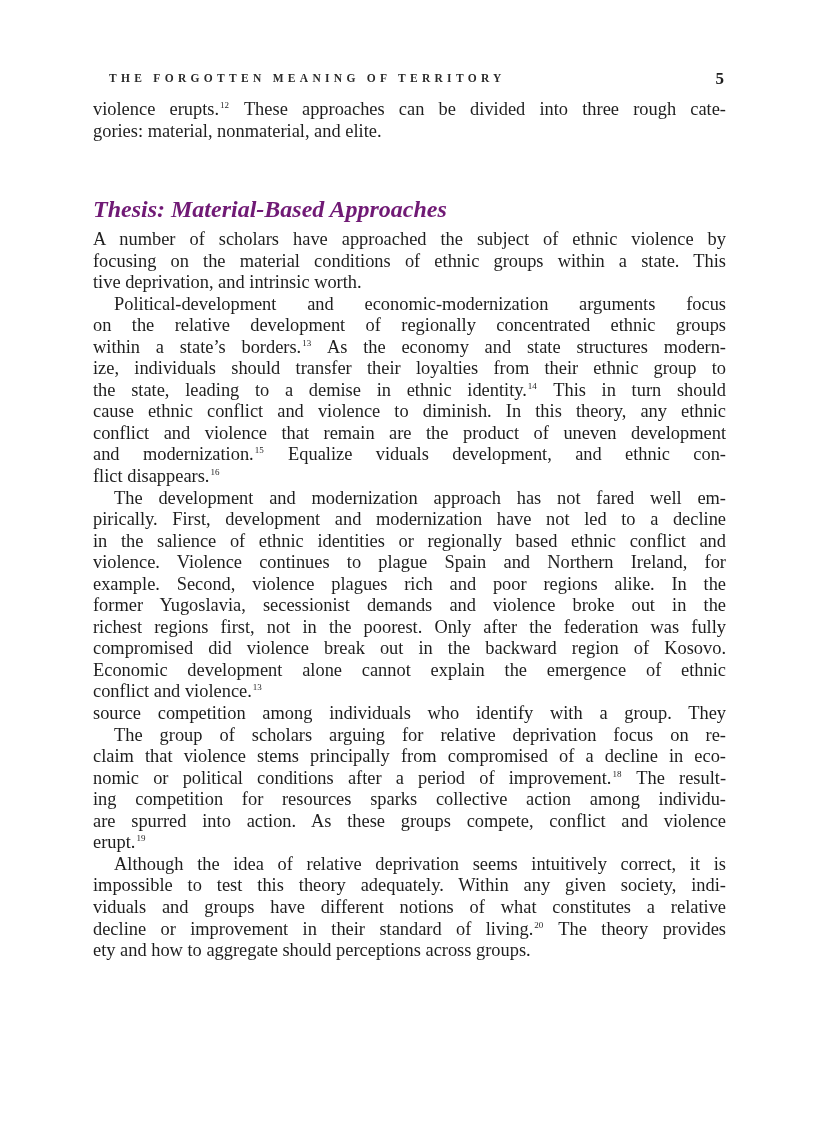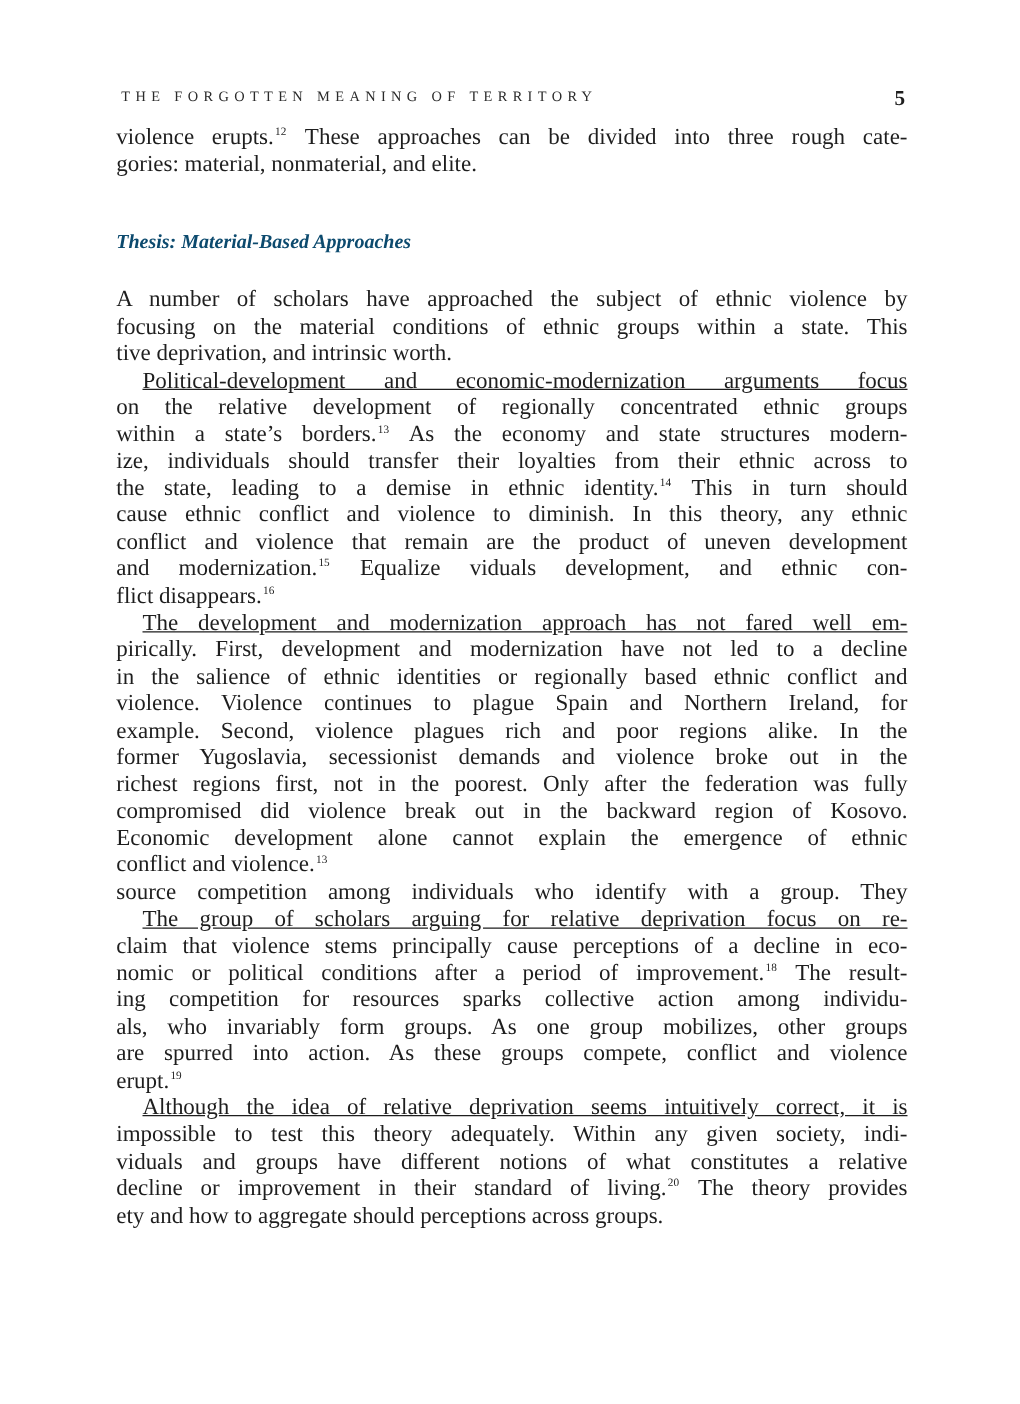--- a/index.html
+++ b/index.html
@@ -23,26 +23,26 @@
     }
     .running-head {
       position: absolute;
       top: 72px;
       left: 0;
       width: 633px;
       height: 18px;
     }
     .running-title {
       position: absolute;
-      left: 4px;
+      left: 16px;
       top: 0;
       font-size: 11.5px;
       letter-spacing: 4.3px;
       text-transform: uppercase;
-      font-weight: normal;
+      font-weight: bold;
       color: #2a2a2a;
       white-space: nowrap;
     }
     .page-number {
       position: absolute;
       right: 2px;
       top: -3px;
       font-size: 17px;
       font-weight: bold;
       color: #1e1e1e;
@@ -61,47 +61,46 @@
       margin-right: 1px;
     }
     .intro {
       position: absolute;
       top: 99px;
       left: 0;
       width: 633px;
     }
     .section-heading {
       position: absolute;
-      top: 185px;
+      top: 196px;
       left: 0;
-      font-size: 16px;
+      font-size: 24px;
       font-style: italic;
       font-weight: bold;
-      color: #0c4a6e;
+      color: #701a75;
       white-space: nowrap;
     }
     .main {
       position: absolute;
       top: 229px;
       left: 0;
       width: 633px;
     }
     .line {
       display: block;
       text-align: justify;
       text-align-last: justify;
       white-space: nowrap;
       height: 21.55px;
     }
     .line.last {
       text-align-last: left;
     }
     .line.ind {
       padding-left: 21px;
-      text-decoration: underline;
     }
   </style>
 </head>
 <body>
 
 <div class="page">
 
   <div class="running-head">
     <span class="running-title">The Forgotten Meaning of Territory</span>
     <span class="page-number">5</span>
@@ -117,21 +116,21 @@
   <div class="main body-text" id="main-text">
       <div>
         <span class="line"><span>A number of scholars have approached the subject of ethnic violence by</span></span>
         <span class="line"><span>focusing on the material conditions of ethnic groups within a state. This</span></span>
         <span class="line last"><span>tive deprivation, and intrinsic worth.</span></span>
       </div>
       <div>
         <span class="line ind"><span>Political-development and economic-modernization arguments focus</span></span>
         <span class="line"><span>on the relative development of regionally concentrated ethnic groups</span></span>
         <span class="line"><span>within a state’s borders.</span><sup>13</sup><span> As the economy and state structures modern-</span></span>
-        <span class="line"><span>ize, individuals should transfer their loyalties from their ethnic across to</span></span>
+        <span class="line"><span>ize, individuals should transfer their loyalties from their ethnic group to</span></span>
         <span class="line"><span>the state, leading to a demise in ethnic identity.</span><sup>14</sup><span> This in turn should</span></span>
         <span class="line"><span>cause ethnic conflict and violence to diminish. In this theory, any ethnic</span></span>
         <span class="line"><span>conflict and violence that remain are the product of uneven development</span></span>
         <span class="line"><span>and modernization.</span><sup>15</sup><span> Equalize viduals development, and ethnic con-</span></span>
         <span class="line last"><span>flict disappears.</span><sup>16</sup></span>
       </div>
       <div>
         <span class="line ind"><span>The development and modernization approach has not fared well em-</span></span>
         <span class="line"><span>pirically. First, development and modernization have not led to a decline</span></span>
         <span class="line"><span>in the salience of ethnic identities or regionally based ethnic conflict and</span></span>
@@ -139,24 +138,23 @@
         <span class="line"><span>example. Second, violence plagues rich and poor regions alike. In the</span></span>
         <span class="line"><span>former Yugoslavia, secessionist demands and violence broke out in the</span></span>
         <span class="line"><span>richest regions first, not in the poorest. Only after the federation was fully</span></span>
         <span class="line"><span>compromised did violence break out in the backward region of Kosovo.</span></span>
         <span class="line"><span>Economic development alone cannot explain the emergence of ethnic</span></span>
         <span class="line last"><span>conflict and violence.</span><sup>13</sup></span>
       </div>
       <div>
         <span class="line"><span>source competition among individuals who identify with a group. They</span></span>
         <span class="line ind"><span>The group of scholars arguing for relative deprivation focus on re-</span></span>
-        <span class="line"><span>claim that violence stems principally cause perceptions of a decline in eco-</span></span>
+        <span class="line"><span>claim that violence stems principally from compromised of a decline in eco-</span></span>
         <span class="line"><span>nomic or political conditions after a period of improvement.</span><sup>18</sup><span> The result-</span></span>
         <span class="line"><span>ing competition for resources sparks collective action among individu-</span></span>
-        <span class="line"><span>als, who invariably form groups. As one group mobilizes, other groups</span></span>
         <span class="line"><span>are spurred into action. As these groups compete, conflict and violence</span></span>
         <span class="line last"><span>erupt.</span><sup>19</sup></span>
       </div>
       <div>
         <span class="line ind"><span>Although the idea of relative deprivation seems intuitively correct, it is</span></span>
         <span class="line"><span>impossible to test this theory adequately. Within any given society, indi-</span></span>
         <span class="line"><span>viduals and groups have different notions of what constitutes a relative</span></span>
         <span class="line"><span>decline or improvement in their standard of living.</span><sup>20</sup><span> The theory provides</span></span>
         <span class="line last"><span>ety and how to aggregate should perceptions across groups.</span></span>
       </div>

